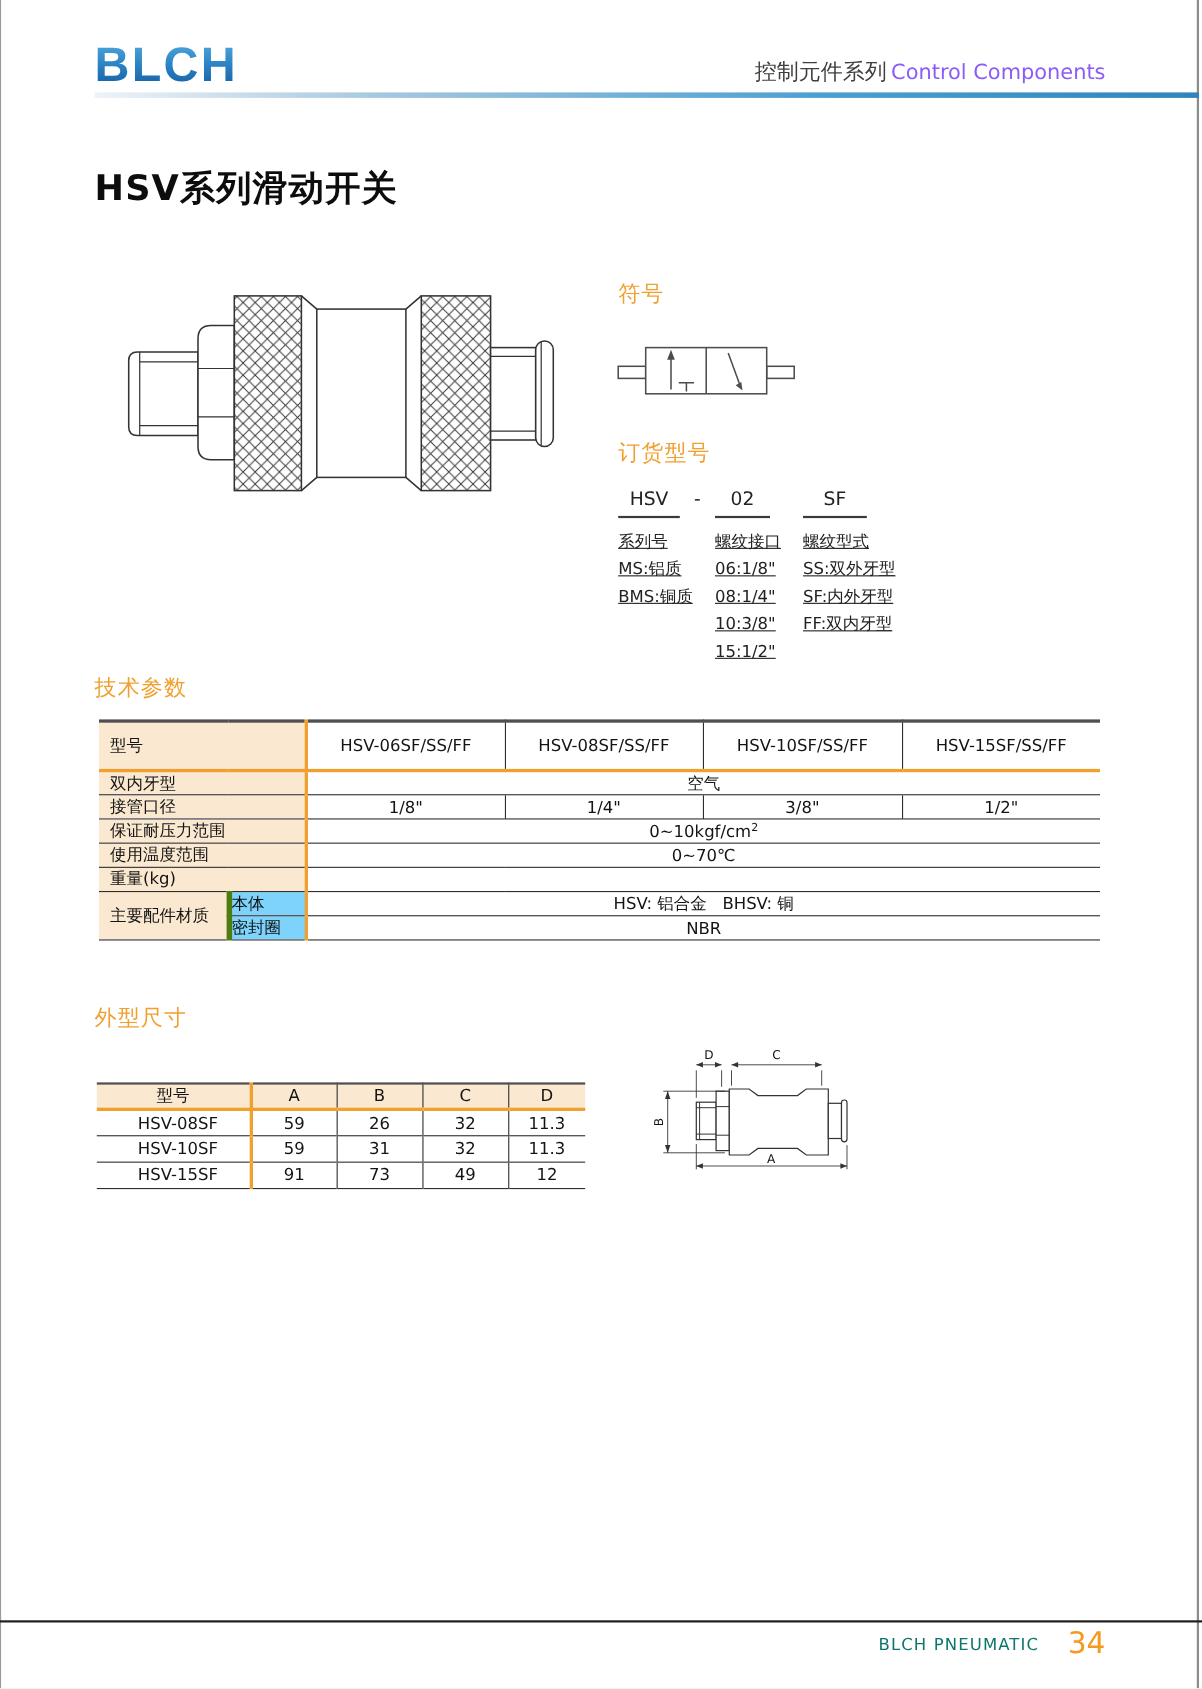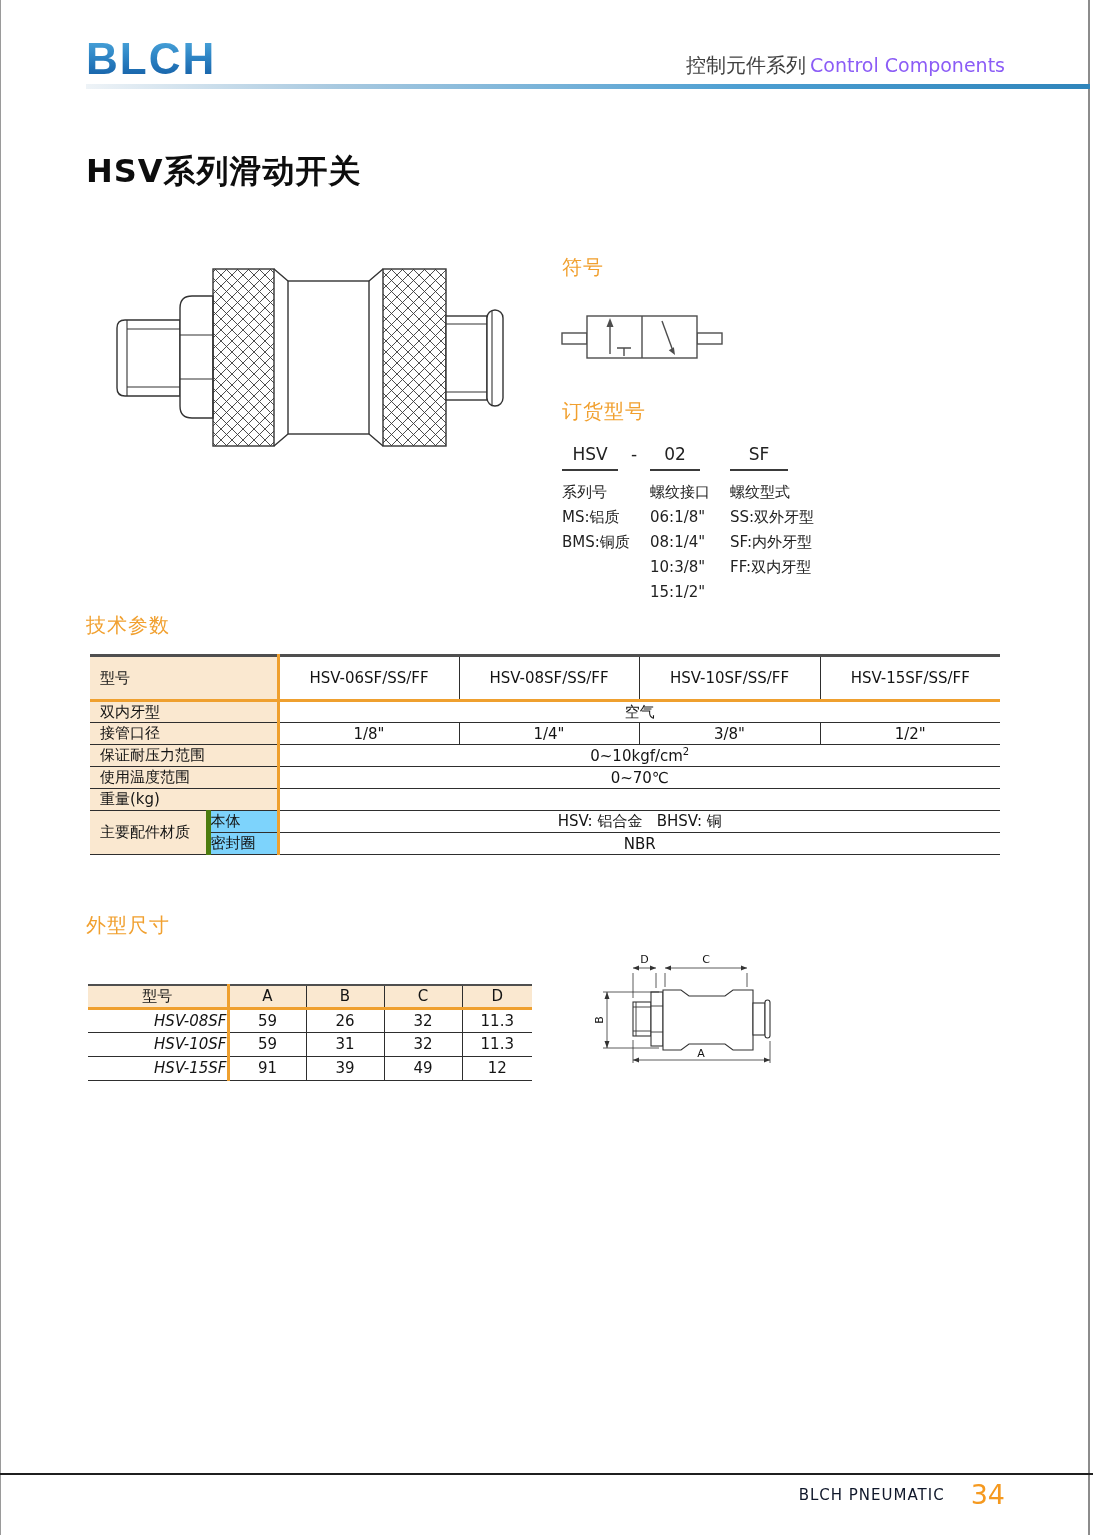--- a/index.html
+++ b/index.html
@@ -31,21 +31,21 @@
   .sec-h.dims     { left:86px;  top:912px; }
 
   .product-svg { position:absolute; left:100px; top:253px; }
   .symbol-svg  { position:absolute; left:558px; top:306px; }
   .dims-svg    { position:absolute; left:593px; top:948px; }
 
   
   .ord-col { position:absolute; top:444px; }
   .ord-col .code { text-align:center; font-size:17px; color:#222; padding-bottom:5px;
     border-bottom:2px solid #3a3a3a; }
-  .ord-col .olist { margin-top:9px; font-size:15px; line-height:25px; color:#222; white-space:nowrap; }
+  .ord-col .olist { margin-top:9px; font-size:15px; line-height:25px; color:#222; white-space:nowrap;text-decoration:underline; }
   .ord-c1 { left:562px; width:56px; }
   .ord-c2 { left:650px; width:50px; }
   .ord-c3 { left:730px; width:58px; }
   .ord-dash { position:absolute; top:444px; left:622px; width:24px; text-align:center;
     font-size:17px; color:#222; }
 
   
   .ttable-wrap { position:absolute; left:90px; top:633px; }
   table { border-collapse:collapse; table-layout:fixed;margin-top:21px; }
   .ttable { width:910px; border-top:3px solid #4f4f4f; border-bottom:1px solid #2e2e2e;
@@ -61,27 +61,27 @@
   .ttable sup { font-size:10px; }
 
   
   .dtable-wrap { position:absolute; left:88px; top:963px; }
   .dtable { width:444px; border-top:2px solid #4f4f4f; border-bottom:1px solid #2e2e2e;
     font-size:15px; color:#141414; }
   .dtable td { height:24px; text-align:center; padding:0; border-top:1px solid #2e2e2e; }
   .dtable tr.h-row td { background:#FAE8D0; height:23px; border-top:none;
     border-bottom:3px solid #EFA02F; }
   .dtable td.c1 { border-right:3px solid #EFA02F; }
-  .dtable td.model { text-align:right; padding-left:9px;font-style:italic; }
+  .dtable td.model { text-align:center; padding-left:9px; }
   .dtable td.sep { border-left:1px solid #2e2e2e; }
 
   
   .f-line { position:absolute; left:0; top:1473px; width:1093px; height:2px; background:#1f1f1f; }
   .footer { position:absolute; top:1479px; right:88px; display:flex; align-items:center; gap:26px; }
-  .f-brand { font-size:15px; color:#0f172a; letter-spacing:1px; }
+  .f-brand { font-size:15px; color:#0f766e; letter-spacing:1px; }
   .f-num { font-size:27px; color:#F5991F; }
 </style>
 </head>
 <body>
 
 <div class="page">
   <div class="edge l"></div>
   <div class="edge r"></div>
 
   <svg class="logo-svg" width="190" height="56" viewBox="0 0 190 56">
@@ -255,21 +255,21 @@
       <tr>
         <td class="c1 model">HSV-10SF</td>
         <td>59</td>
         <td class="sep">31</td>
         <td class="sep">32</td>
         <td class="sep">11.3</td>
       </tr>
       <tr>
         <td class="c1 model">HSV-15SF</td>
         <td>91</td>
-        <td class="sep">39</td>
+        <td class="sep">73</td>
         <td class="sep">49</td>
         <td class="sep">12</td>
       </tr>
     </tbody>
       </table>
   </div>
 
   <svg class="dims-svg" width="180" height="122" viewBox="0 0 180 122">
     <g stroke="#333" stroke-width="1.1" fill="#fff">
       <rect x="40" y="54" width="18" height="34"></rect>

